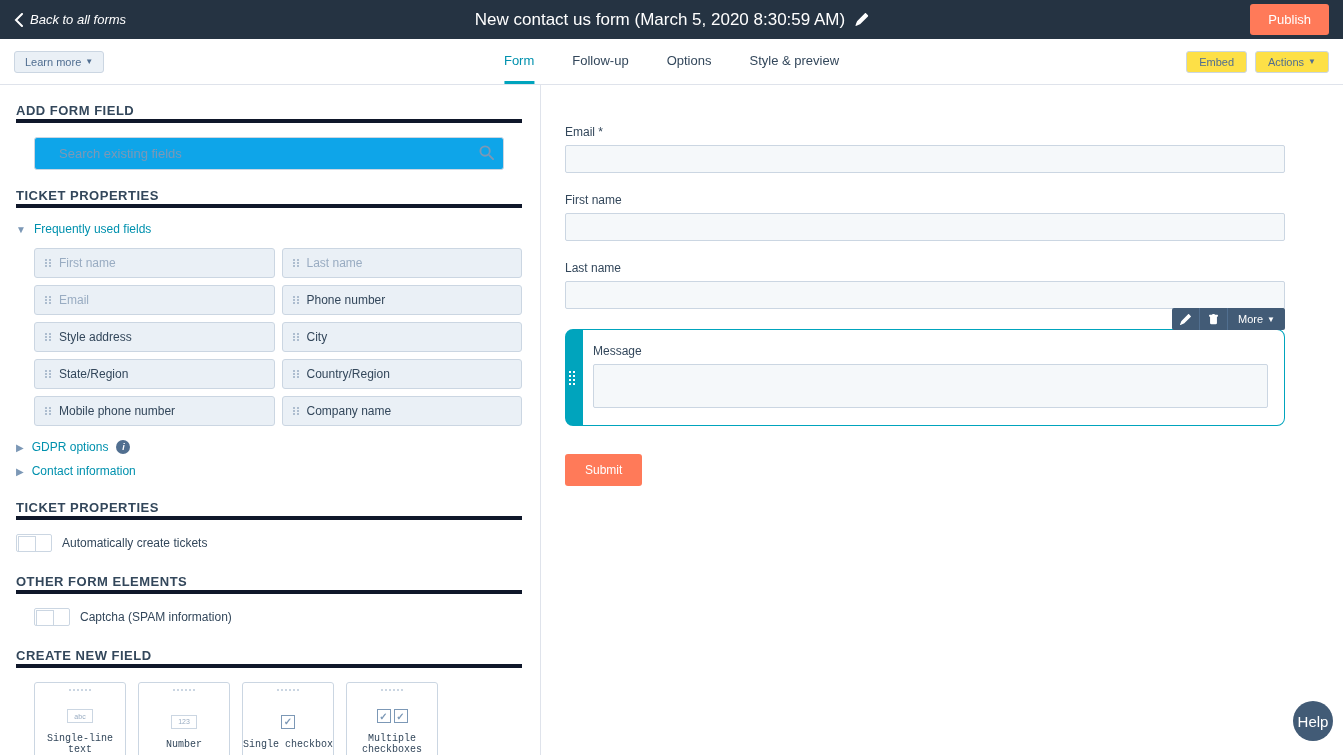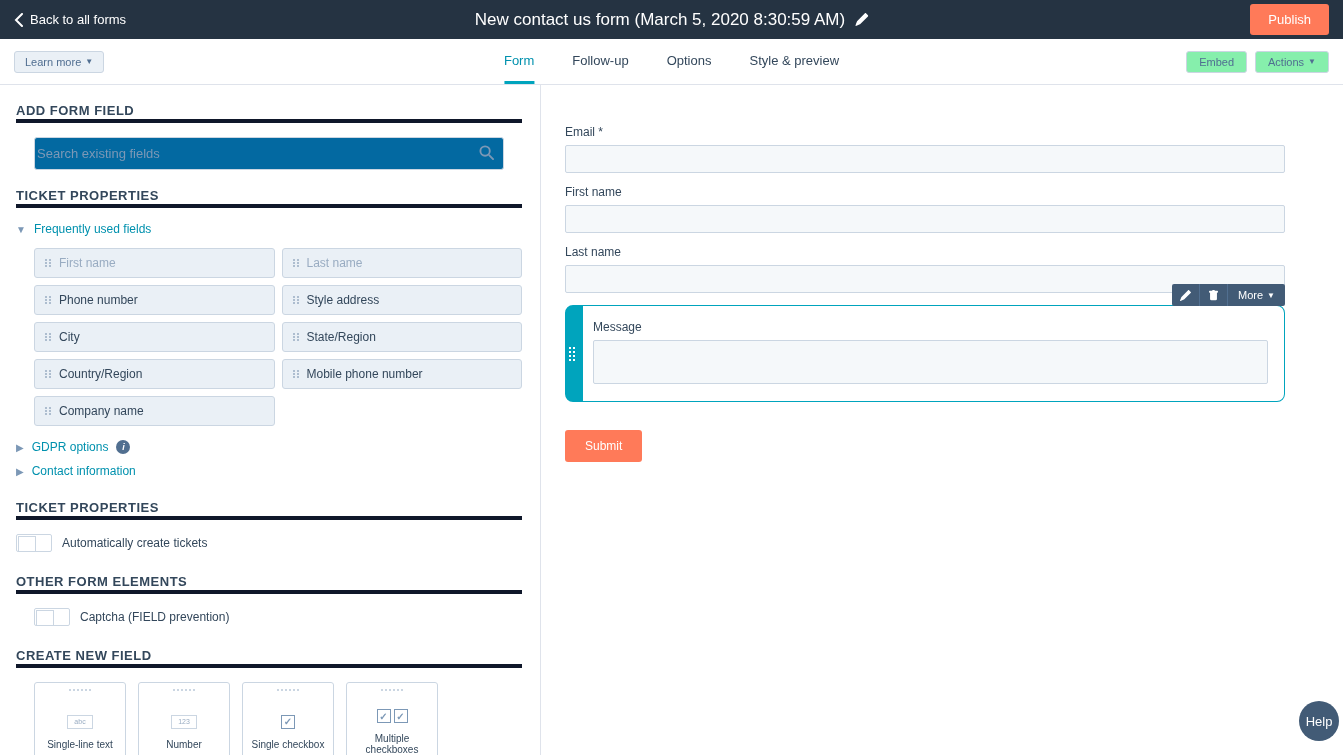--- a/index.html
+++ b/index.html
@@ -1,76 +1,76 @@
 <!DOCTYPE html>
 <html><head>
 <meta charset="utf-8">
 <style>
 * { box-sizing: border-box; margin: 0; padding: 0; }
 body { font-family: -apple-system, BlinkMacSystemFont, "Segoe UI", Helvetica, Arial, sans-serif; font-size: 13px; color: #333; background: #fff; }
 .top-bar { background: #253342; height: 39px; display: flex; align-items: center; padding: 0 14px; position: relative; }
-.back-link { color: #fff; font-size: 13px; font-weight: 500; display: flex; align-items: center; gap: 6px; cursor: pointer; }
+.back-link { color: #fff; font-size: 13px; font-weight: 500; display: flex; align-items: center; gap: 6px; cursor: pointer; font-style: italic; }
 .back-link svg { width: 10px; height: 14px; }
 .title-wrap { position: absolute; left: 50%; transform: translateX(-50%); display: flex; align-items: center; gap: 10px; color: #fff; font-size: 17px; }
 .publish-btn { margin-left: auto; background: #ff7a59; color: #fff; border: none; padding: 8px 18px; border-radius: 3px; font-size: 13px; font-weight: 500; cursor: pointer; }
 .sub-bar { height: 46px; border-bottom: 1px solid #dfe3eb; display: flex; align-items: center; padding: 0 14px; position: relative; background: #fff; }
 .learn-more { background: #eaf0f6; border: 1px solid #cbd6e2; color: #506e91; font-size: 11px; padding: 4px 10px; border-radius: 3px; cursor: pointer; display: flex; align-items: center; gap: 4px; }
 .tabs { position: absolute; left: 50%; transform: translateX(-50%); display: flex; gap: 38px; height: 100%; align-items: center; }
 .tab { font-size: 13px; color: #33475b; cursor: pointer; height: 100%; display: flex; align-items: center; border-bottom: 3px solid transparent; }
 .tab.active { color: #0091ae; border-bottom-color: #00a4bd; font-weight: 500; }
 .sub-right { margin-left: auto; display: flex; gap: 8px; }
-.sub-btn { background: #86efac; border: 1px solid #cbd6e2; color: #506e91; font-size: 11px; padding: 4px 12px; border-radius: 3px; cursor: pointer; display: flex; align-items: center; gap: 4px; }
+.sub-btn { background: #fde047; border: 1px solid #cbd6e2; color: #506e91; font-size: 11px; padding: 4px 12px; border-radius: 3px; cursor: pointer; display: flex; align-items: center; gap: 4px; }
 .main { display: flex; height: calc(755px - 73px); }
 .left-panel { width: 541px; border-right: 1px solid #dfe3eb; overflow-y: scroll; padding: 18px 18px 18px 16px; position: relative; }
 .left-panel::-webkit-scrollbar { width: 12px; }
 .left-panel::-webkit-scrollbar-track { background: #f5f5f5; }
 .left-panel::-webkit-scrollbar-thumb { background: #c0c0c0; border-radius: 0; }
 .section-title { font-size: 13px; letter-spacing: 0.5px; color: #33475b; font-weight: 600; border-bottom: 4px solid #0f172a; padding-bottom: 1px; margin-bottom: 14px; }
 .search-wrap { position: relative; margin: 0 18px 18px 18px; }
-.search-input { width: 100%; border: 1px solid #cbd6e2; border-radius: 3px; padding: 8px 36px 8px 2px; font-size: 13px; background: #0369a1; }
+.search-input { width: 100%; border: 1px solid #cbd6e2; border-radius: 3px; padding: 8px 36px 8px 24px; font-size: 13px; background: #0ea5e9; }
 .search-input::placeholder { color: #7c98b6; }
 .search-icon-wrap { position: absolute; right: 10px; top: 50%; transform: translateY(-50%); color: #7c98b6; }
 .subsection { display: flex; align-items: center; gap: 8px; font-size: 12px; color: #0091ae; cursor: pointer; margin-bottom: 12px; }
 .caret { font-size: 10px; color: #7c98b6; }
 .field-grid { display: grid; grid-template-columns: 1fr 1fr; gap: 7px; margin: 0 0 14px 18px; }
 .field-item { background: #eaf0f6; border: 1px solid #cbd6e2; border-radius: 3px; padding: 7px 10px; display: flex; align-items: center; gap: 8px; font-size: 12px; color: #33475b; cursor: grab; }
 .field-item.muted { color: #99acc2; }
 .drag-dots { display: flex; flex-direction: column; gap: 1px; }
 .drag-dots span { width: 2px; height: 2px; background: #99acc2; border-radius: 50%; display: block; }
 .drag-dots-row { display: flex; gap: 2px; }
 .gdpr-row { display: flex; align-items: center; gap: 8px; font-size: 12px; color: #0091ae; cursor: pointer; margin-bottom: 10px; }
 .info-icon { width: 14px; height: 14px; background: #516f90; color: #fff; border-radius: 50%; display: inline-flex; align-items: center; justify-content: center; font-size: 9px; font-weight: bold; font-style: italic; }
 .section-block { margin-top: 22px; }
 .toggle { width: 36px; height: 18px; background: #fff; border: 1px solid #cbd6e2; border-radius: 2px; position: relative; display: inline-block; cursor: pointer; }
 .toggle::after { content: ''; position: absolute; width: 16px; height: 14px; background: #fff; border: 1px solid #cbd6e2; top: 1px; left: 1px; }
 .toggle-row { display: flex; align-items: center; gap: 10px; font-size: 12px; color: #33475b; }
 .create-grid { display: flex; gap: 12px; margin: 0 0 0 18px; }
 .create-card { width: 92px; height: 92px; border: 1px solid #cbd6e2; border-radius: 3px; display: flex; flex-direction: column; align-items: center; justify-content: center; gap: 10px; cursor: grab; position: relative; padding-top: 8px; }
-.create-card-label { font-size: 10px; color: #33475b; text-align: center; }
+.create-card-label { font-size: 10px; color: #33475b; text-align: center; font-family: Liberation Mono, monospace; }
 .create-card-top-dots { position: absolute; top: 6px; display: flex; gap: 2px; }
 .create-card-top-dots span { width: 2px; height: 2px; background: #cbd6e2; }
 .card-icon { width: 26px; height: 14px; border: 1px solid #cbd6e2; display: flex; align-items: center; justify-content: center; font-size: 7px; color: #99acc2; }
 .checkbox-icon { width: 14px; height: 14px; border: 1.5px solid #7c98b6; display: flex; align-items: center; justify-content: center; }
 .checkbox-icon::after { content: '✓'; font-size: 10px; color: #7c98b6; font-weight: bold; }
 .multi-checkbox { display: flex; gap: 3px; }
 .right-panel { flex: 1; padding: 40px 24px 24px 24px; overflow-y: auto; position: relative; }
 .preview-wrap { max-width: 720px; }
-.form-field-group { margin-bottom: 12px; }
+.form-field-group { margin-bottom: 20px; }
 .form-label { font-size: 12px; color: #33475b; display: block; margin-bottom: 6px; }
 .form-input { width: 100%; border: 1px solid #cbd6e2; border-radius: 2px; padding: 8px; font-size: 13px; background: #f5f8fa; height: 28px; }
 .form-textarea { width: 100%; border: 1px solid #cbd6e2; border-radius: 2px; padding: 8px; font-size: 13px; background: #f5f8fa; height: 44px; resize: none; }
 .selected-field { border: 1px solid #00a4bd; border-left: 18px solid #00a4bd; border-radius: 8px; padding: 14px 16px 14px 10px; position: relative; margin-bottom: 28px; }
 .selected-toolbar { position: absolute; top: -22px; right: -1px; background: #425b76; border-radius: 2px; display: flex; align-items: center; height: 22px; }
 .toolbar-btn { width: 28px; height: 22px; display: flex; align-items: center; justify-content: center; color: #fff; cursor: pointer; border-right: 1px solid #516f90; }
 .toolbar-more { color: #fff; font-size: 11px; padding: 0 10px; display: flex; align-items: center; gap: 4px; cursor: pointer; height: 22px; }
 .field-handle { position: absolute; left: -14px; top: 50%; transform: translateY(-50%); display: flex; flex-direction: column; gap: 2px; }
 .field-handle span { width: 2px; height: 2px; background: #fff; }
 .field-handle-row { display: flex; gap: 2px; }
 .submit-btn { background: #ff7a59; color: #fff; border: none; padding: 9px 20px; border-radius: 3px; font-size: 12px; font-weight: 500; cursor: pointer; }
-.help-btn { position: fixed; bottom: 14px; right: 4px; background: #425b76; color: #fff; width: 40px; height: 40px; border-radius: 50%; display: flex; align-items: center; justify-content: center; font-size: 13px; font-weight: 500; cursor: pointer; }
+.help-btn { position: fixed; bottom: 14px; right: 10px; background: #425b76; color: #fff; width: 40px; height: 40px; border-radius: 50%; display: flex; align-items: center; justify-content: center; font-size: 15px; font-weight: 500; cursor: pointer; }
 .tiny-caret { font-size: 8px; }
 </style>
 </head>
 <body>
 
 <div class="top-bar">
   <div class="back-link">
     <svg viewBox="0 0 8 14" fill="none">
         <path d="M7 1L1 7l6 6" stroke="#fff" stroke-width="2" stroke-linecap="round"></path>
       </svg>
@@ -151,20 +151,37 @@
               <span></span>
               <span></span>
             </div>
             <div class="drag-dots-row">
               <span></span>
               <span></span>
             </div>
           </div>
           <span>Last name</span>
         </div>
+        <div class="field-item muted">
+          <div class="drag-dots">
+            <div class="drag-dots-row">
+              <span></span>
+              <span></span>
+            </div>
+            <div class="drag-dots-row">
+              <span></span>
+              <span></span>
+            </div>
+            <div class="drag-dots-row">
+              <span></span>
+              <span></span>
+            </div>
+          </div>
+          <span>Email</span>
+        </div>
         <div class="field-item">
           <div class="drag-dots">
             <div class="drag-dots-row">
               <span></span>
               <span></span>
             </div>
             <div class="drag-dots-row">
               <span></span>
               <span></span>
             </div>
@@ -294,21 +311,21 @@
       <div class="toggle-row">
         <span class="toggle"></span>
         <span>Automatically create tickets</span>
       </div>
     </div>
 
     <div class="section-block">
       <div class="section-title">OTHER FORM ELEMENTS</div>
       <div class="toggle-row" style="margin-left:18px;">
         <span class="toggle"></span>
-        <span>Captcha (FIELD prevention)</span>
+        <span>Captcha (SPAM information)</span>
       </div>
     </div>
 
     <div class="section-block">
       <div class="section-title">CREATE NEW FIELD</div>
       <div class="create-grid" id="create-grid">
           <div class="create-card">
             <div class="create-card-top-dots">
               <span></span>
               <span></span>

